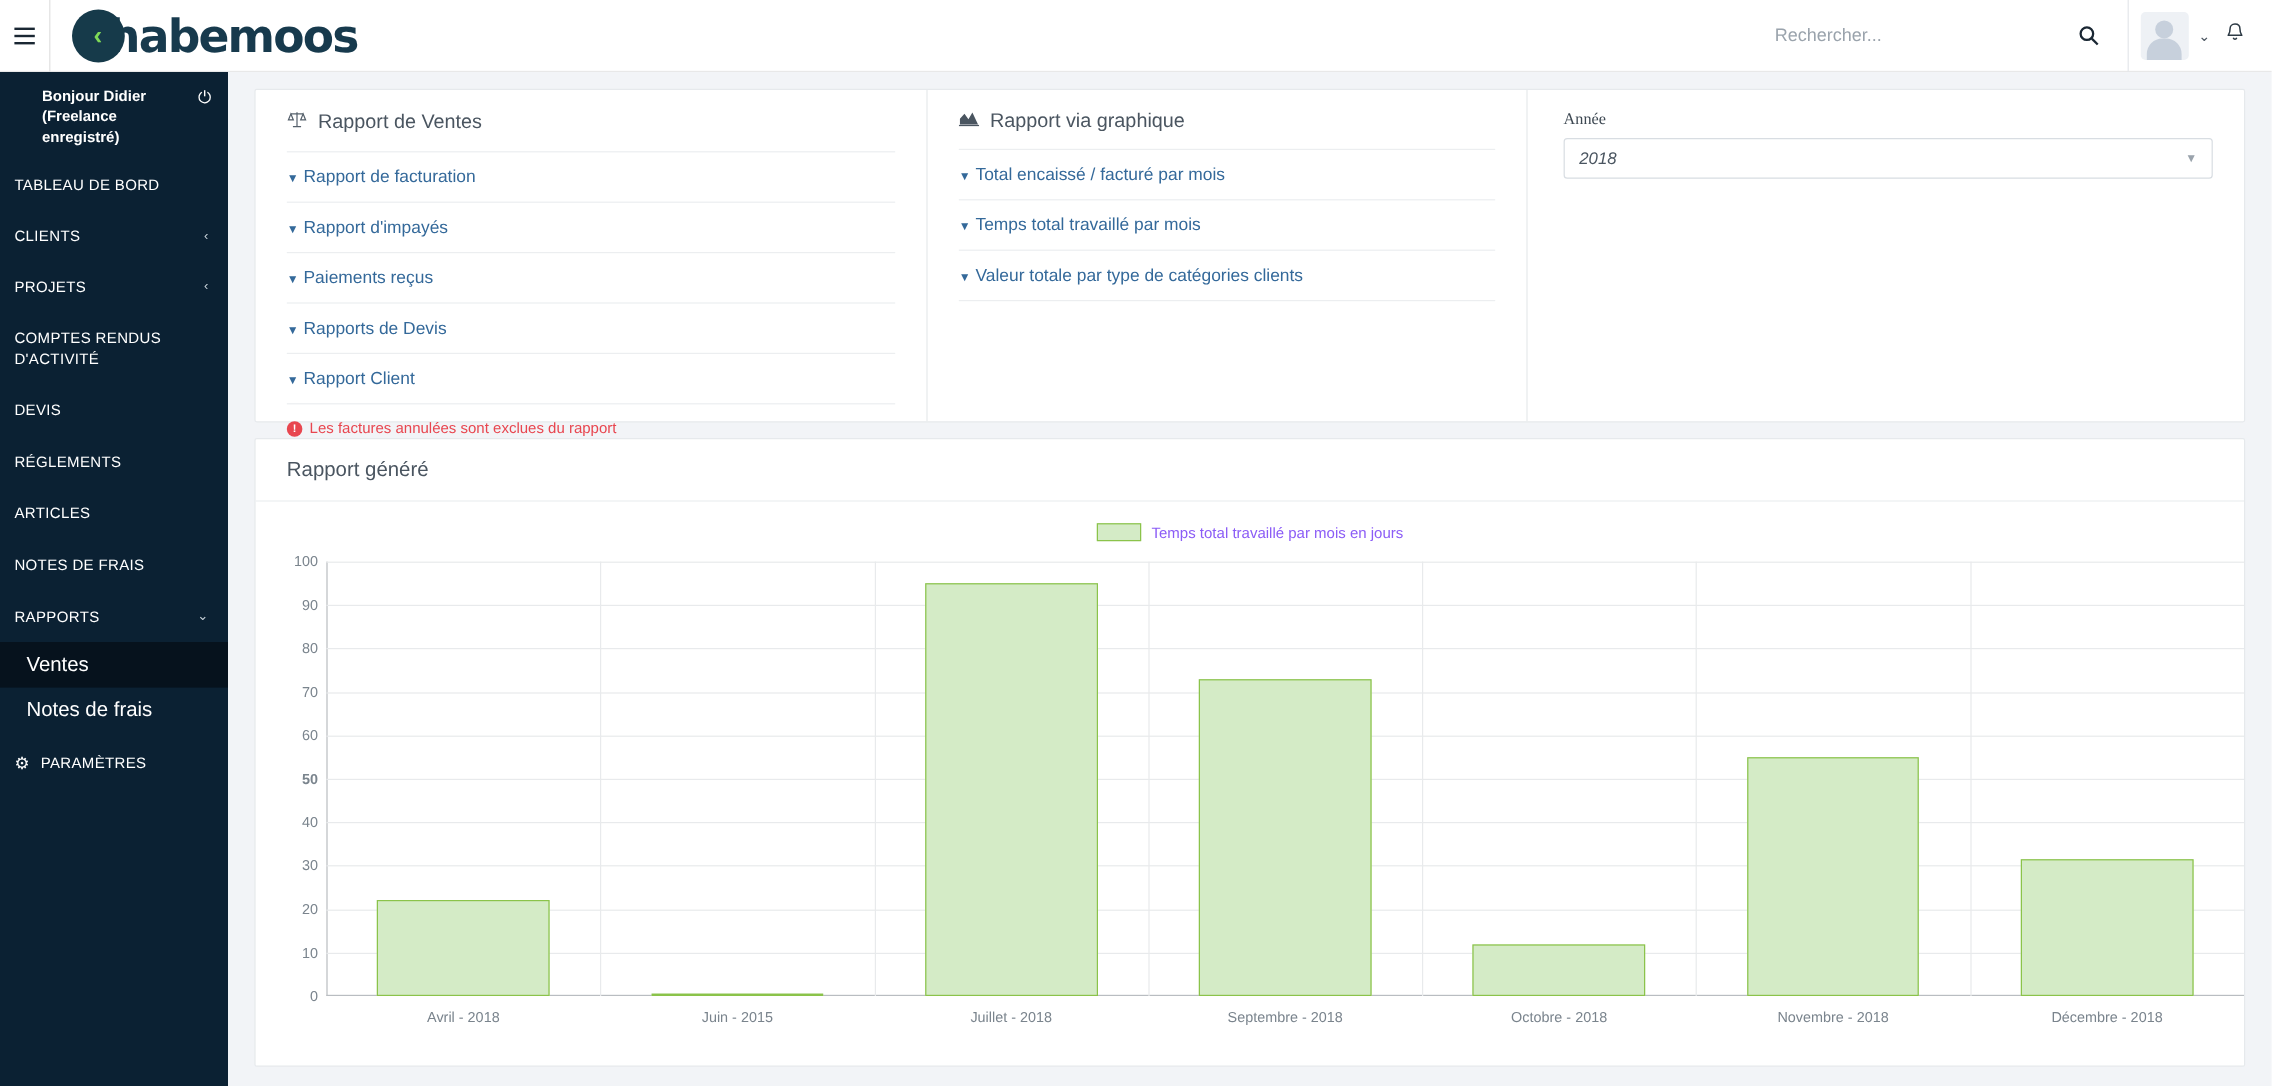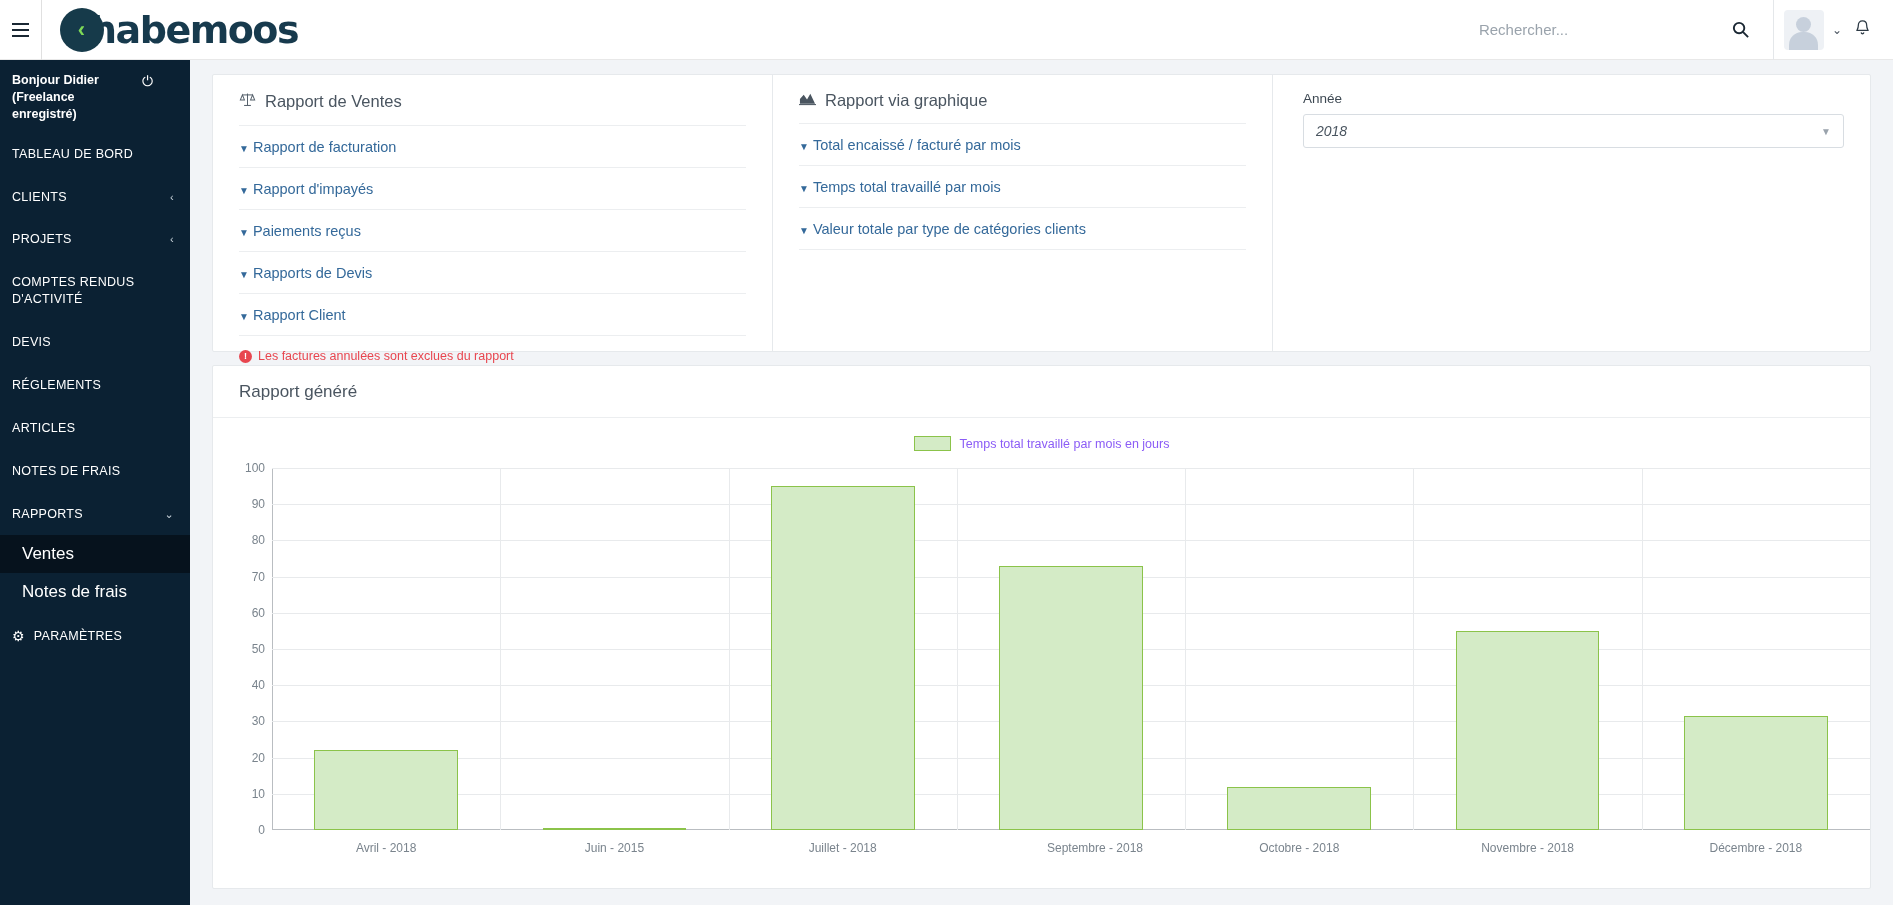--- a/index.html
+++ b/index.html
@@ -72,21 +72,21 @@
   #avatar-caret { margin: 0 12px 0 8px; color: #4a5560; font-size: 12px; cursor: pointer; }
   #bell { margin-right: 22px; cursor: pointer; }
 
   
   #sidebar {
     position: absolute; top: 60px; left: 0;
     width: 190px; height: 845px;
     background: #0b2133; color: #ffffff; overflow: hidden;
   }
   #greeting-row {
-    display: flex; align-items: flex-start; justify-content: flex-start;
+    display: flex; align-items: flex-start; justify-content: flex-end;
     padding: 12px 14px 10px 12px;
   }
   #greeting {
     font-size: 12.5px; font-weight: bold; line-height: 1.35;
     color: #ffffff; max-width: 130px;
   }
   #power-icon { color: #ffffff; font-size: 14px; cursor: pointer; padding-top: 1px; }
 
   .nav-item {
     display: flex; align-items: center; justify-content: space-between;
@@ -138,21 +138,21 @@
     font-size: 12.5px; color: #e8464f; padding-top: 13px;
     display: flex; align-items: center; gap: 6px;
   }
   #warning-note .excl {
     display: inline-flex; align-items: center; justify-content: center;
     width: 13px; height: 13px; border-radius: 50%;
     background: #e8464f; color: #fff; font-size: 9px; font-weight: bold;
     flex: 0 0 13px;
   }
 
-  #year-label { font-size: 13.5px; color: #3d4852; padding-bottom: 8px; }
+  #year-label { font-size: 13.5px; color: #3d4852; padding-bottom: 8px; font-family: Liberation Serif, serif; }
   #year-select {
     width: 100%; height: 34px; border: 1px solid #d8dde2; border-radius: 3px;
     background: #fff; display: flex; align-items: center;
     padding: 0 12px; font-size: 14px; color: #4a5560; cursor: pointer; font-style: italic;
   }
   #year-select .sel-caret { margin-left: auto; color: #9aa3ac; font-size: 10px; }
 
   
   #chart-card { margin-top: 13px; height: 524px; }
   #chart-title {
@@ -358,42 +358,42 @@
       <div class="ytick" style="top: 362px;">0</div>
           <div class="gridline" style="top: 325.8px;"></div>
           <div class="ytick" style="top: 325.8px;">10</div>
           <div class="gridline" style="top: 289.6px;"></div>
           <div class="ytick" style="top: 289.6px;">20</div>
           <div class="gridline" style="top: 253.4px;"></div>
           <div class="ytick" style="top: 253.4px;">30</div>
           <div class="gridline" style="top: 217.2px;"></div>
           <div class="ytick" style="top: 217.2px;">40</div>
           <div class="gridline" style="top: 181px;"></div>
-          <div class="ytick" style="top: 181px;">50</div>
+          <div class="ytick" style="top: 181px; font-weight: bold;">50</div>
           <div class="gridline" style="top: 144.8px;"></div>
           <div class="ytick" style="top: 144.8px;">60</div>
           <div class="gridline" style="top: 108.6px;"></div>
           <div class="ytick" style="top: 108.6px;">70</div>
           <div class="gridline" style="top: 72.4px;"></div>
           <div class="ytick" style="top: 72.4px;">80</div>
           <div class="gridline" style="top: 36.2px;"></div>
           <div class="ytick" style="top: 36.2px;">90</div>
           <div class="gridline" style="top: 0px;"></div>
           <div class="ytick" style="top: 0px;">100</div>
           <div class="bar" title="Avril - 2018: 22" style="left: 42.2329px; width: 143.82px; height: 79.64px;"></div>
           <div class="xlab" style="left: 114.143px;">Avril - 2018</div>
           <div class="vgrid" style="left: 228.286px;"></div>
           <div class="bar" title="Juin - 2018: 0.5" style="left: 270.519px; width: 143.82px; height: 2px;"></div>
           <div class="xlab" style="left: 342.429px;">Juin - 2015</div>
           <div class="vgrid" style="left: 456.571px;"></div>
           <div class="bar" title="Juillet - 2018: 95" style="left: 498.804px; width: 143.82px; height: 343.9px;"></div>
           <div class="xlab" style="left: 570.714px;">Juillet - 2018</div>
           <div class="vgrid" style="left: 684.857px;"></div>
           <div class="bar" title="Septembre - 2018: 73" style="left: 727.09px; width: 143.82px; height: 264.26px;"></div>
-          <div class="xlab" style="left: 799px; margin-left: 24px;">Septembre - 2018</div>
+          <div class="xlab" style="left: 799px;">Septembre - 2018</div>
           <div class="vgrid" style="left: 913.143px;"></div>
           <div class="bar" title="Octobre - 2018: 12" style="left: 955.376px; width: 143.82px; height: 43.44px;"></div>
           <div class="xlab" style="left: 1027.29px;">Octobre - 2018</div>
           <div class="vgrid" style="left: 1141.43px;"></div>
           <div class="bar" title="Novembre - 2018: 55" style="left: 1183.66px; width: 143.82px; height: 199.1px;"></div>
           <div class="xlab" style="left: 1255.57px;">Novembre - 2018</div>
           <div class="vgrid" style="left: 1369.71px;"></div>
           <div class="bar" title="Décembre - 2018: 31.5" style="left: 1411.95px; width: 143.82px; height: 114.03px;"></div>
           <div class="xlab" style="left: 1483.86px;">Décembre - 2018</div>
         </div>

